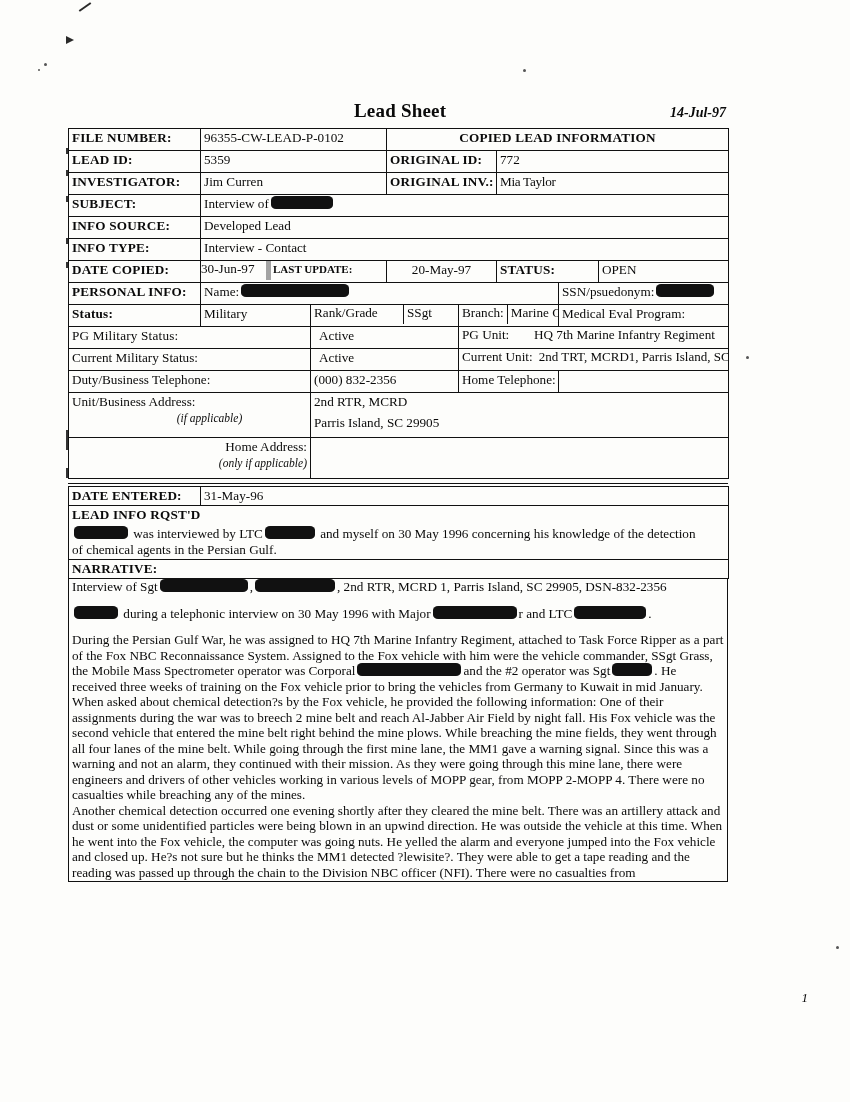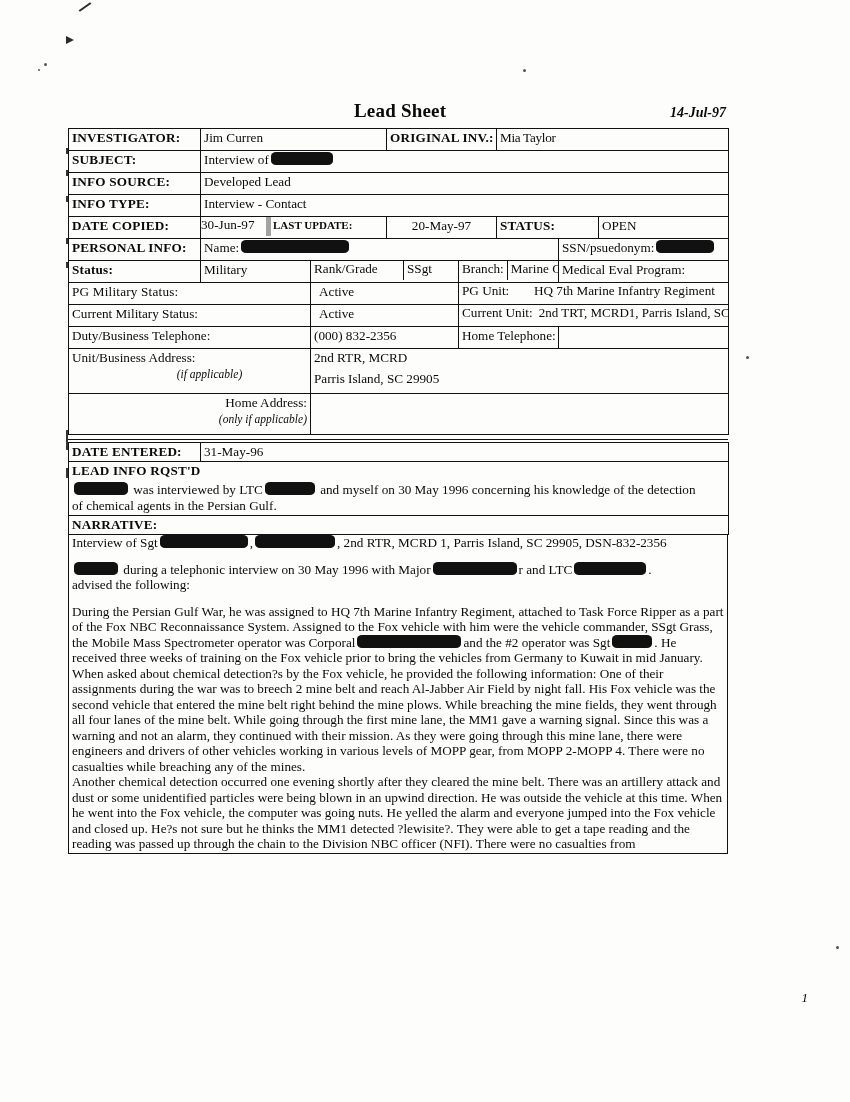--- a/index.html
+++ b/index.html
@@ -170,20 +170,31 @@
     <table class="grid">
       <colgroup>
         <col style="width:132px">
           <col style="width:186px">
           <col style="width:110px">
           <col style="width:102px">
           <col style="width:130px">
       </colgroup>
       <tbody>
         <tr>
+          <td class="hdr">FILE NUMBER:</td>
+          <td>96355-CW-LEAD-P-0102</td>
+          <td class="hdr ctr" colspan="3">COPIED LEAD INFORMATION</td>
+        </tr>
+        <tr>
+          <td class="hdr">LEAD ID:</td>
+          <td>5359</td>
+          <td class="hdr">ORIGINAL ID:</td>
+          <td colspan="2">772</td>
+        </tr>
+        <tr>
           <td class="hdr">INVESTIGATOR:</td>
           <td>Jim Curren</td>
           <td class="hdr">ORIGINAL INV.:</td>
           <td colspan="2" style="letter-spacing:-0.3px;">Mia Taylor</td>
         </tr>
         <tr>
           <td class="hdr">SUBJECT:</td>
           <td colspan="4">
             <span>Interview of</span><span class="redact tall" style="width:62px;"></span>
           </td>
@@ -344,21 +355,20 @@
 
     <div style="border:1px solid #111; border-top:none; width:658px; margin-top:-1px;">
       <div class="narr">
         <p>
           <span>Interview of Sgt</span><span class="redact tall" style="width:88px;"></span><span>,</span><span class="redact tall" style="width:80px;"></span><span>, 2nd RTR, MCRD 1, Parris Island, SC 29905, DSN-832-2356</span>
         </p>
         <p class="gap">
           <span class="redact tall" style="width:44px;"></span>
           <span>during a telephonic interview on 30 May 1996 with Major</span><span class="redact tall" style="width:84px;"></span><span>r and LTC</span><span class="redact tall" style="width:72px;"></span><span>.</span>
         </p>
-        <p>advised the following:</p>
         <p class="gap">
           <span>During the Persian Gulf War, he was assigned to HQ 7th Marine Infantry Regiment, attached to Task Force Ripper as a part of the Fox NBC Reconnaissance System.  Assigned to the Fox vehicle with him were the vehicle commander, SSgt Grass, the Mobile Mass Spectrometer operator was Corporal</span><span class="redact tall" style="width:104px;"></span><span>and the #2 operator was Sgt</span><span class="redact tall" style="width:40px;"></span><span>.  He received three weeks of training on the Fox vehicle prior to bring the vehicles from Germany to Kuwait in mid January.</span>
         </p>
         <p>When asked about chemical detection?s by the Fox vehicle, he provided the following information:  One of their assignments during the war was to breech 2 mine belt and reach Al-Jabber Air Field by night fall.  His Fox vehicle was the second vehicle that entered the mine belt right behind the mine plows.  While breaching the mine fields, they went through all four lanes of the mine belt.  While going through the first mine lane, the MM1 gave a warning signal.  Since this was a warning and not an alarm, they continued with their mission.  As they were going through this mine lane, there were engineers and drivers of other vehicles working in various levels of MOPP gear, from MOPP 2-MOPP 4.  There were no casualties while breaching any of the mines.</p>
         <p>Another chemical detection occurred one evening shortly after they cleared the mine belt.  There was an artillery attack and dust or some unidentified particles were being blown in an upwind direction.  He was outside the vehicle at this time.  When he went into the Fox vehicle, the computer was going nuts.  He yelled the alarm and everyone jumped into the Fox vehicle and closed up.  He?s not sure but he thinks the MM1 detected ?lewisite?.  They were able to get a tape reading and the reading was passed up through the chain to the Division NBC officer (NFI).  There were no casualties from</p>
       </div>
     </div>
 
   </div>
 

